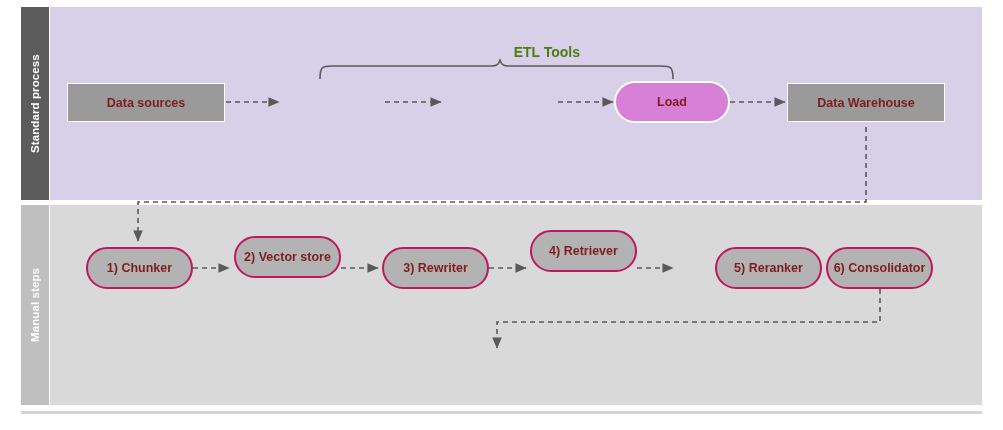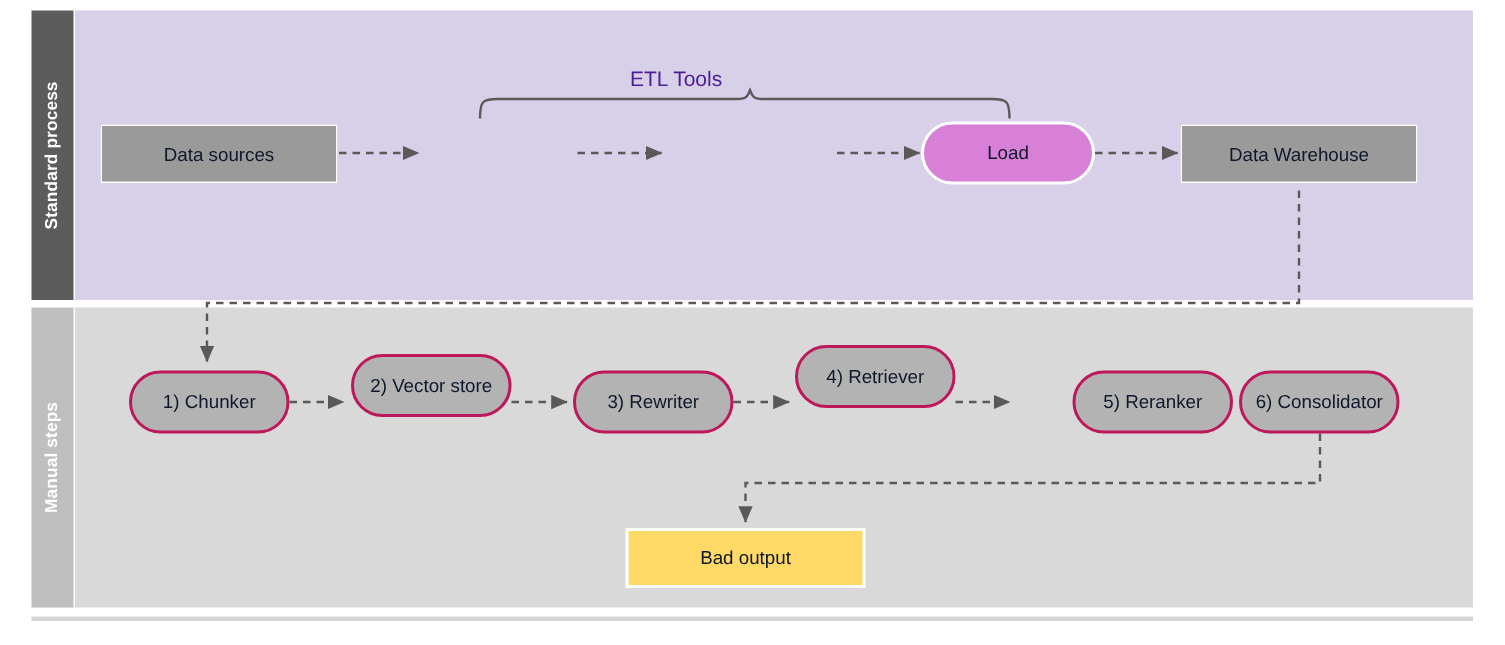--- a/index.html
+++ b/index.html
@@ -19,32 +19,32 @@
   #lane-std-side{left:21px;top:7px;width:28px;height:193px;background:#5c5c5c;}
   #lane-std-body{left:50px;top:7px;width:932px;height:193px;background:#d8d0e8;}
   #lane-man-side{left:21px;top:205px;width:28px;height:200px;background:#bfbfbf;}
   #lane-man-body{left:50px;top:205px;width:932px;height:200px;background:#d9d9d9;}
 
   #bottom-rule{position:absolute;left:21px;top:411px;width:961px;height:3px;background:#d4d4d4;}
 
   
   .node{
     position:absolute;display:flex;align-items:center;justify-content:center;
-    text-align:center;color:#0f172a;font-weight:normal;font-size:12.5px;
+    text-align:center;color:#7f1d1d;font-weight:bold;font-size:12.5px;
     line-height:14px;box-sizing:border-box;
   }
   .rect{background:#9a9a9a;border:1px solid #ffffff;border-radius:0;}
   .pill-etl{background:#d87fd8;border:2px solid #ffffff;border-radius:24px;}
   .pill-step{background:#b3b3b3;border:2px solid #be185d;border-radius:24px;}
   .rect-warn{background:#ffd966;border:2px solid #ffffff;border-radius:0;}
 
   
   #etl-label{
     position:absolute;left:420px;top:44px;width:160px;
-    text-align:left;color:#4c1d95;font-size:14px;font-weight:normal;
+    text-align:right;color:#4d7c0f;font-size:14px;font-weight:bold;
   }
 
   svg.overlay{position:absolute;left:0;top:0;width:1003px;height:430px;
               pointer-events:none;overflow:visible;}
 </style>
 </head>
 <body>
 
 <div id="stage">
 
@@ -118,18 +118,15 @@
   </div>
 
   <div class="node pill-step" style="left:715px;top:247px;width:107px;height:42px;">
     <span>5) Reranker</span>
   </div>
 
   <div class="node pill-step" style="left:826px;top:247px;width:107px;height:42px;">
     <span style="display:block;width:92px;">6) Consolidator</span>
   </div>
 
-  <div class="node rect-warn" style="left:417px;top:352px;width:160px;height:40px;">
-    <span>Bad output</span>
-  </div>
 
   <div id="bottom-rule"></div>
 </div>
 
 </body></html>

